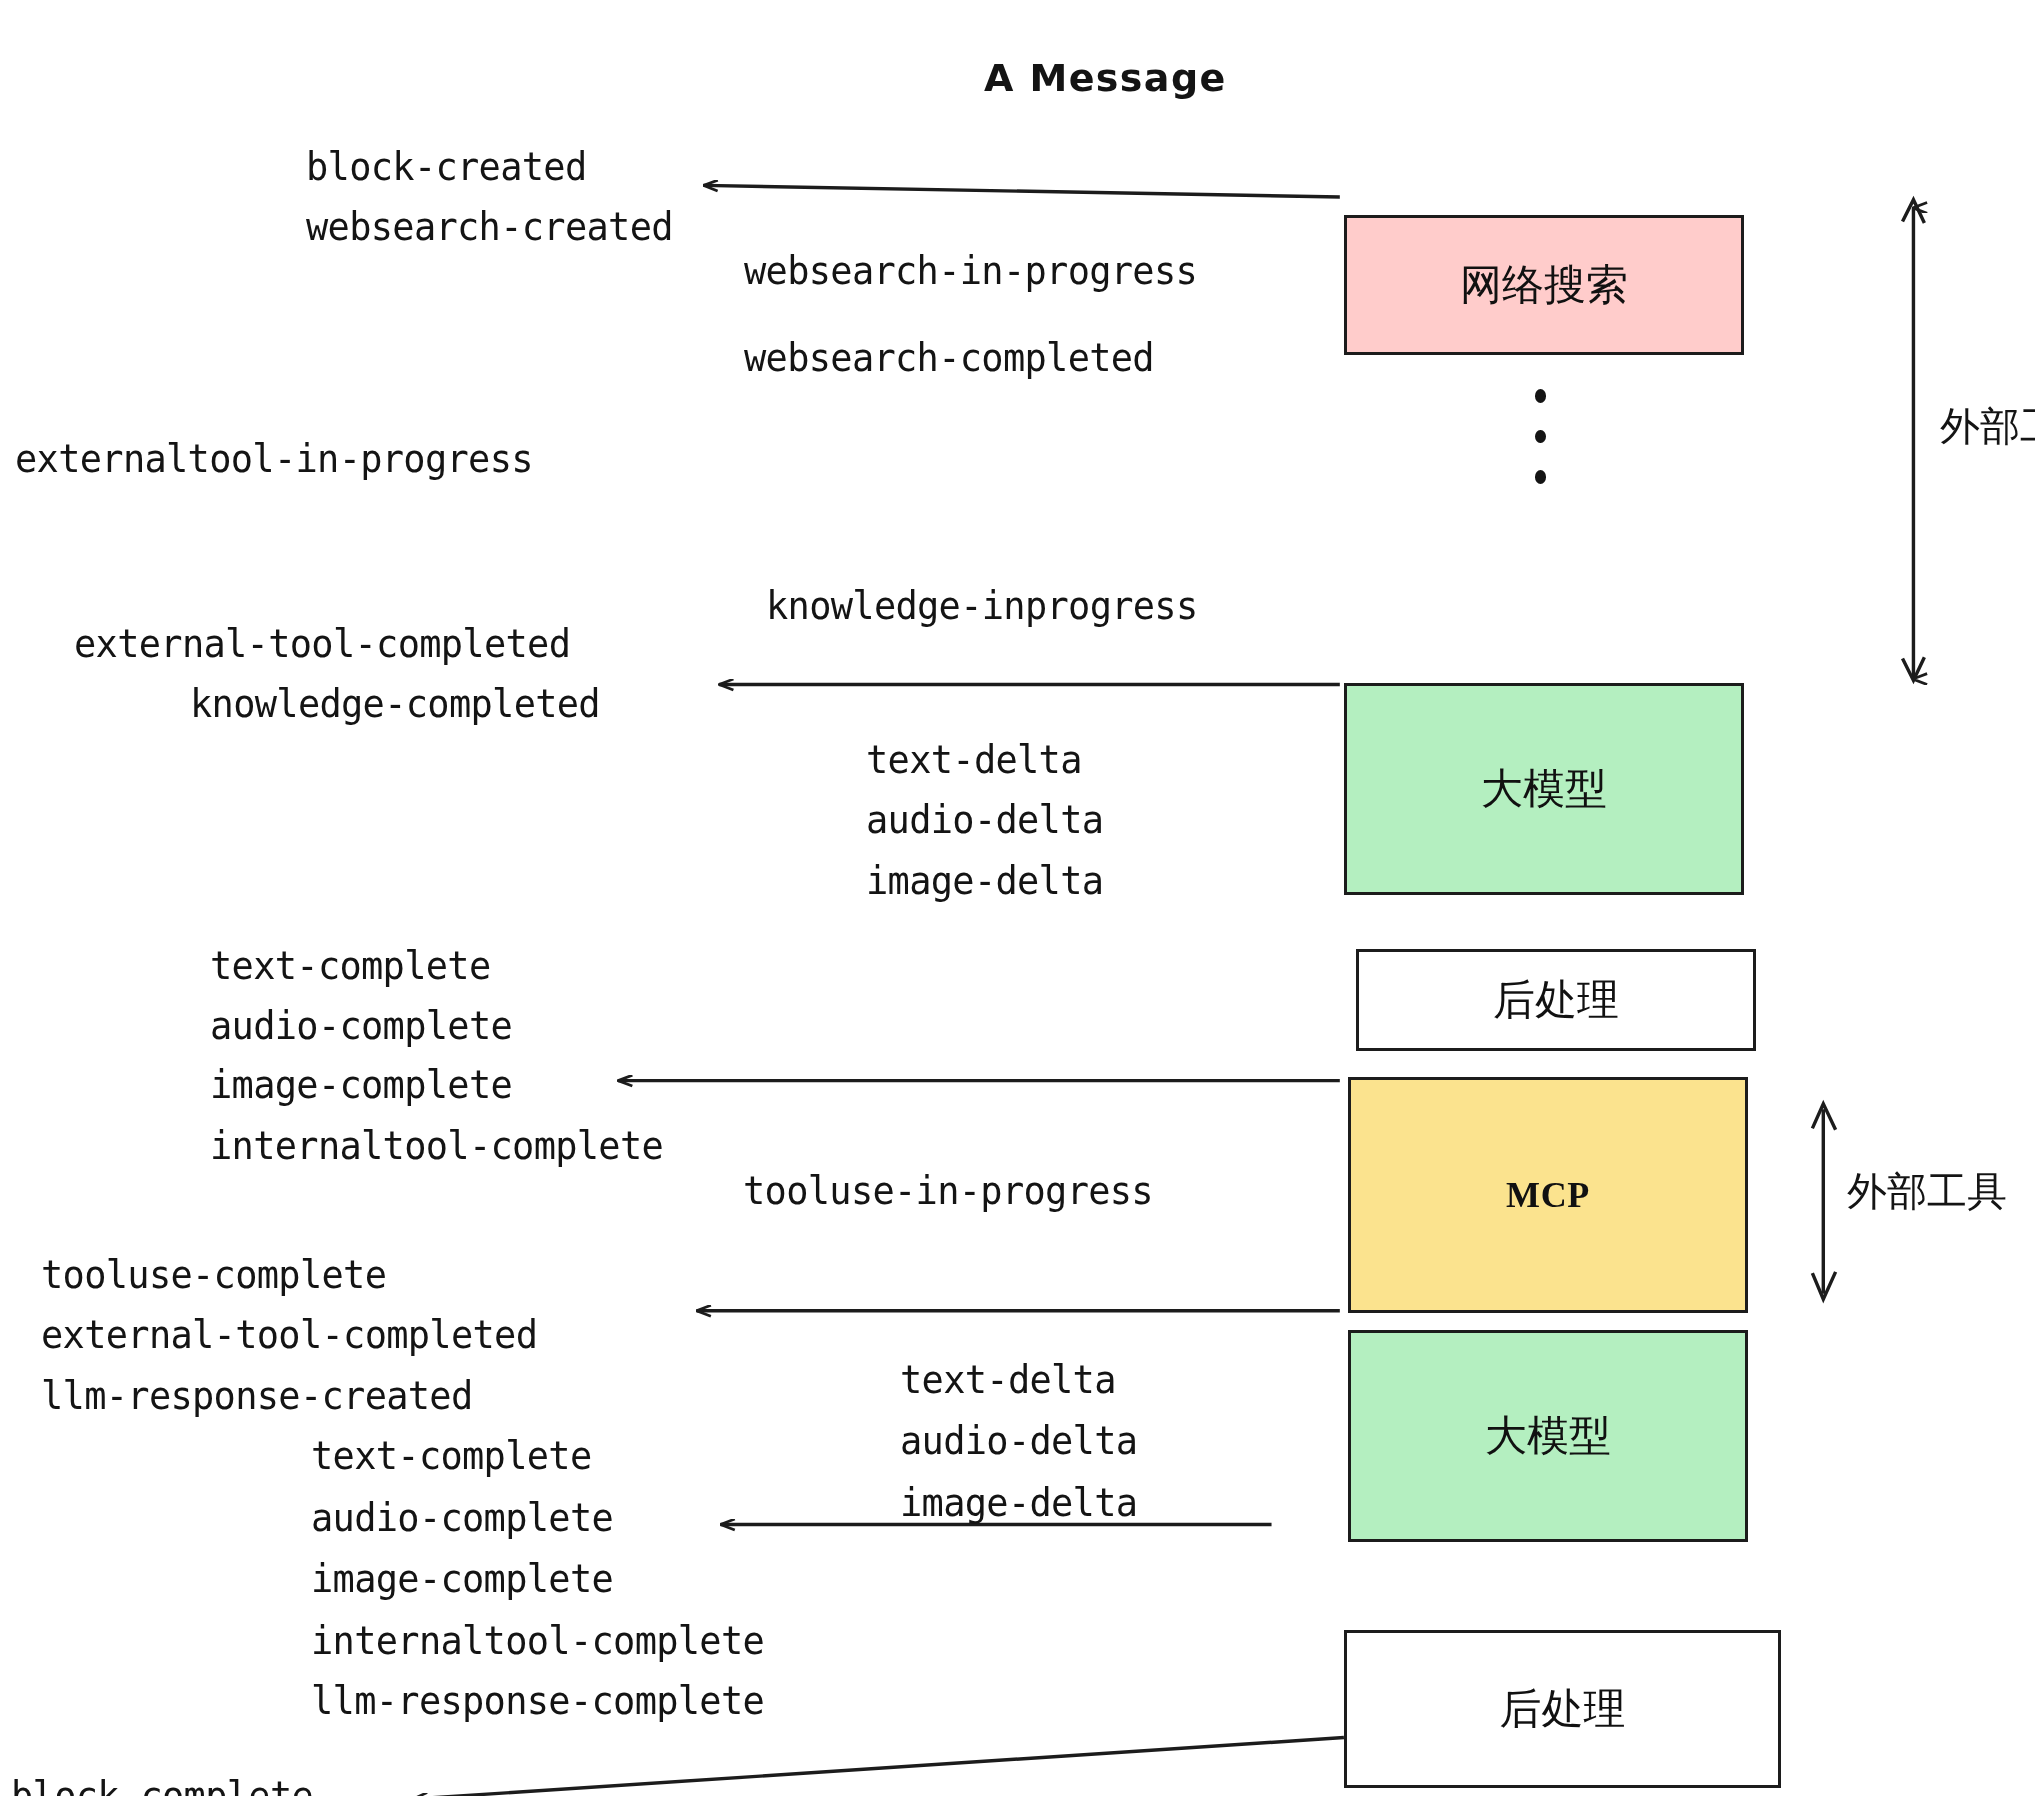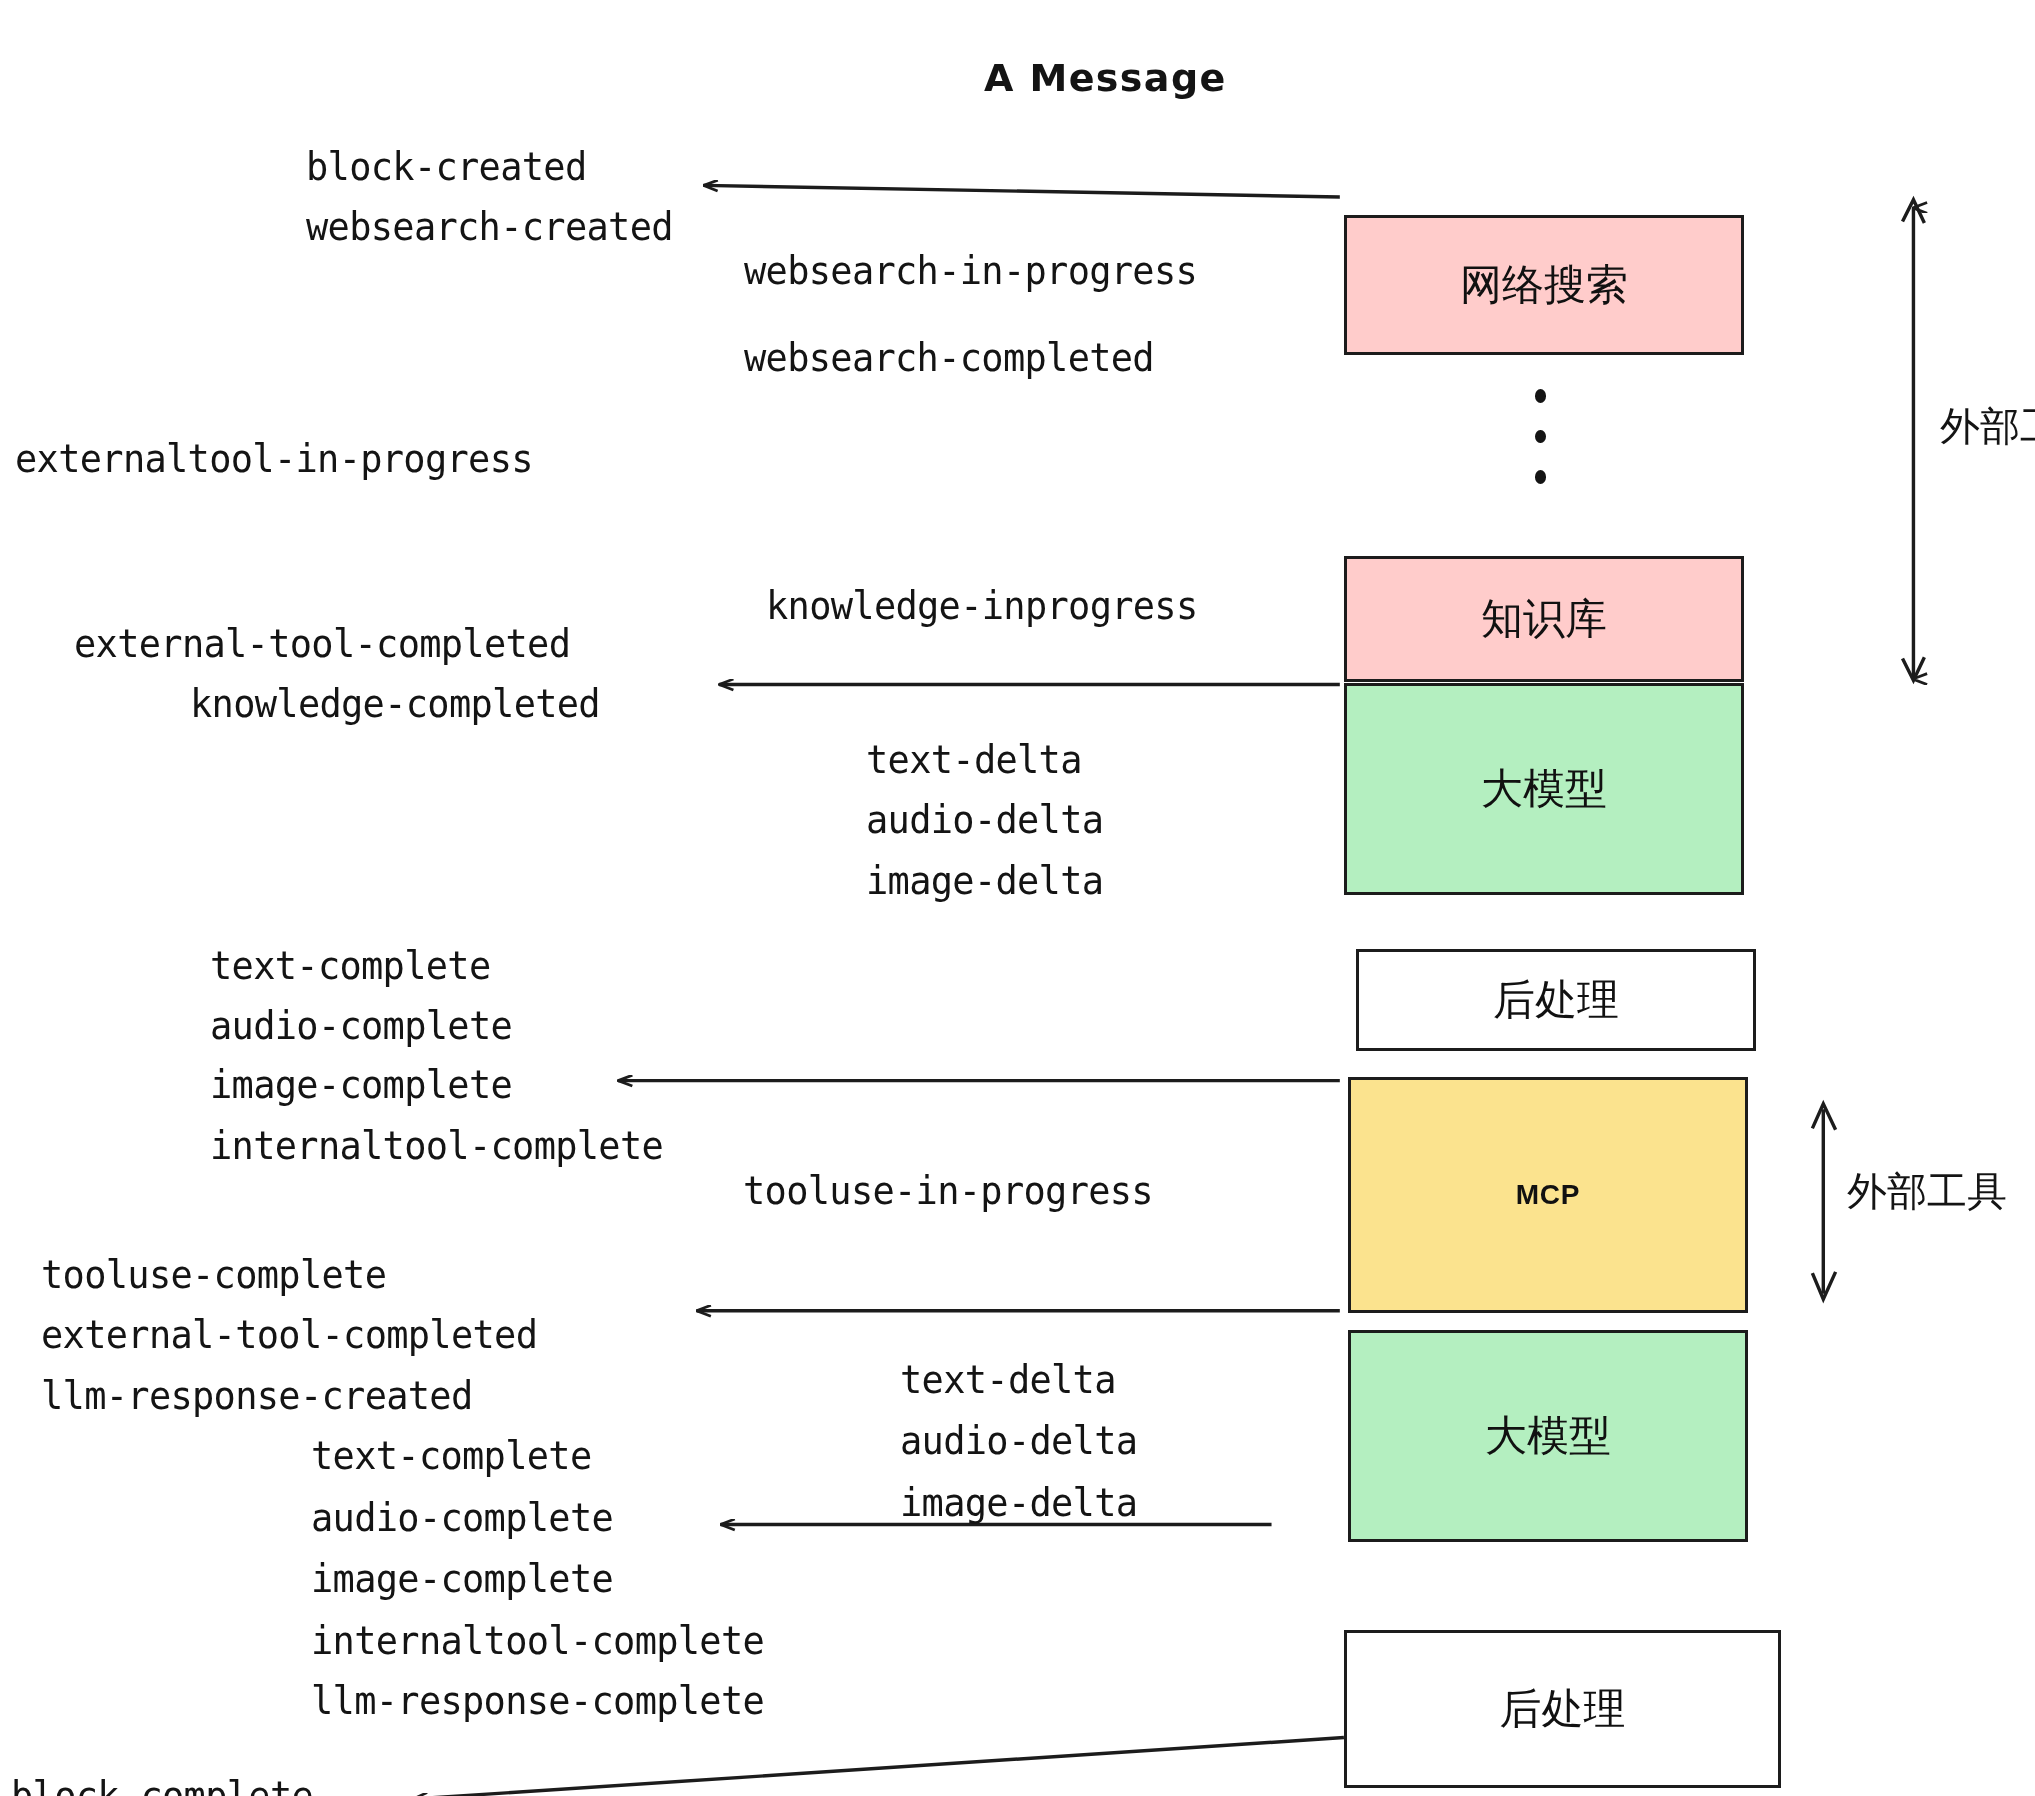--- a/index.html
+++ b/index.html
@@ -46,23 +46,23 @@
     display: flex;
     align-items: center;
     justify-content: center;
     font-family: "DejaVu Sans", sans-serif;
     font-size: 42px;
     color: #111111;
     font-weight: 400;
     text-align: center;
   }
   .box.mcp {
-    font-family: Liberation Sans, sans-serif;
+    font-family: Liberation Serif, serif;
     font-weight: 700;
-    font-size: 28px;
+    font-size: 36px;
     letter-spacing: 0.7px;
   }
   
   .side-label {
     position: absolute;
     font-family: "DejaVu Sans", sans-serif;
     font-size: 40px;
     color: #141414;
     white-space: nowrap;
   }
@@ -128,23 +128,20 @@
   <div class="box" style="left:1344px; top:171px; width:400px; height:140px; background:#FFCCCB;">
     <span>网络搜索</span>
   </div>
 
   <div class="dots" style="left:1535px; top:345px;">
     <i></i>
     <i></i>
     <i></i>
   </div>
 
-  <div class="box" style="left:1344px; top:512px; width:400px; height:126px; background:#FFCCCB;">
-    <span>知识库</span>
-  </div>
 
   <div class="box" style="left:1344px; top:639px; width:400px; height:212px; background:#B4EFC0;">
     <span>大模型</span>
   </div>
 
   <div class="box" style="left:1356px; top:905px; width:400px; height:102px; background:#FFFFFF;">
     <span>后处理</span>
   </div>
 
   <div class="box mcp" style="left:1348px; top:1033px; width:400px; height:236px; background:#FBE38E;">

